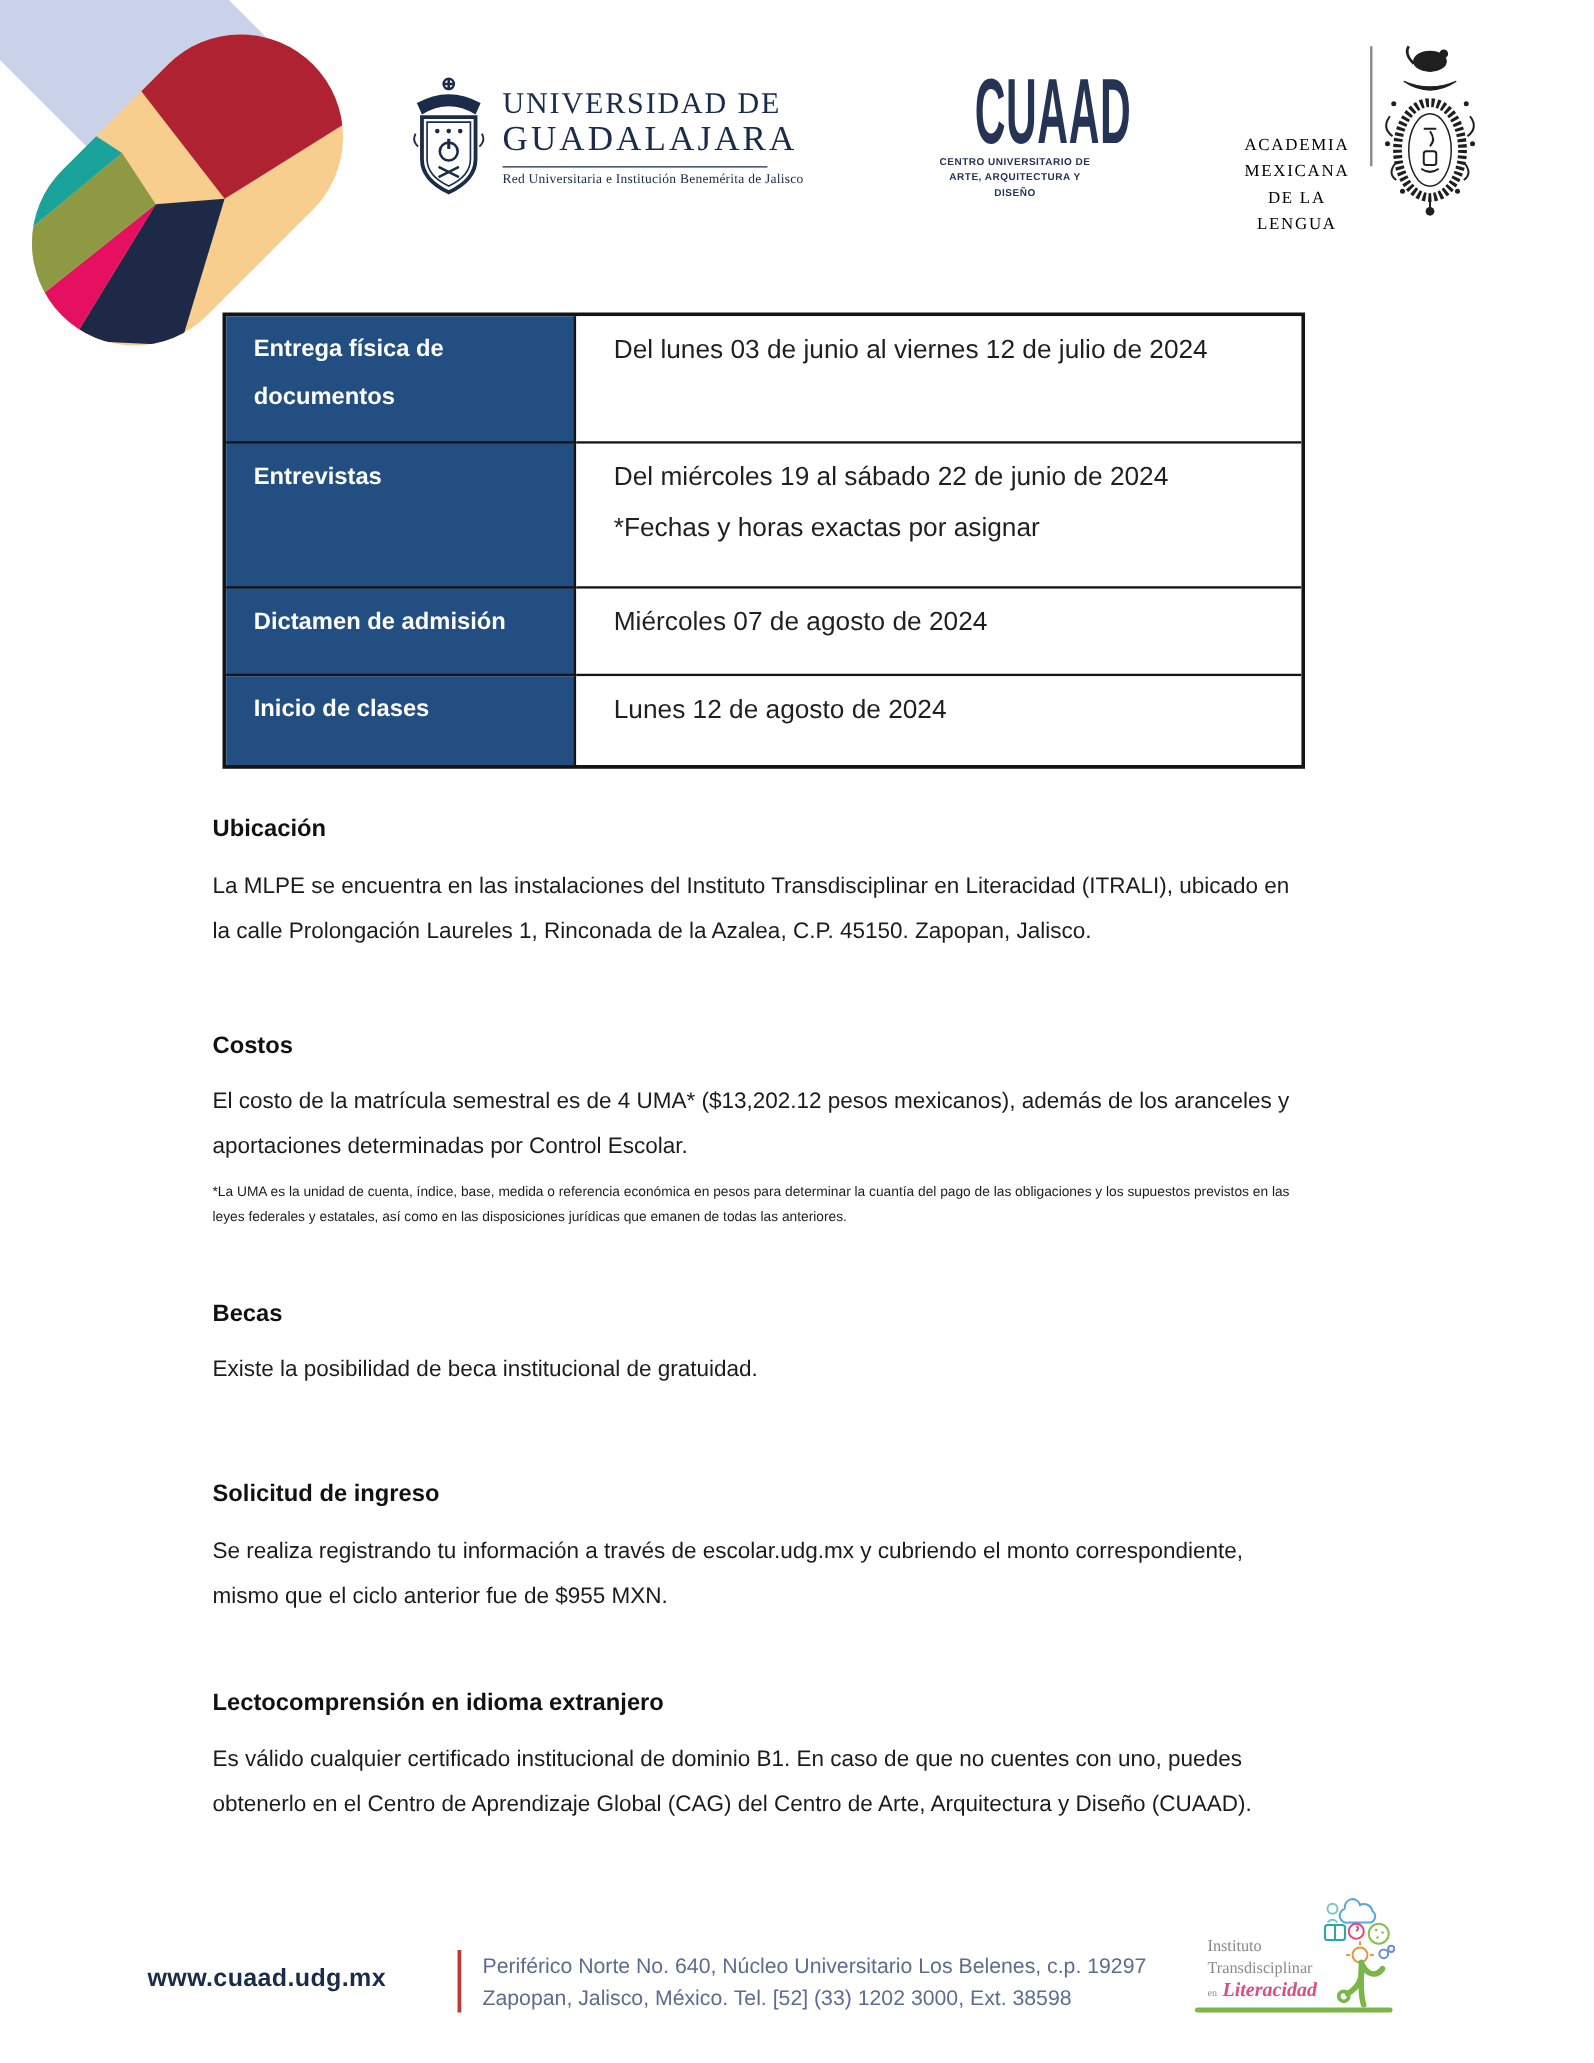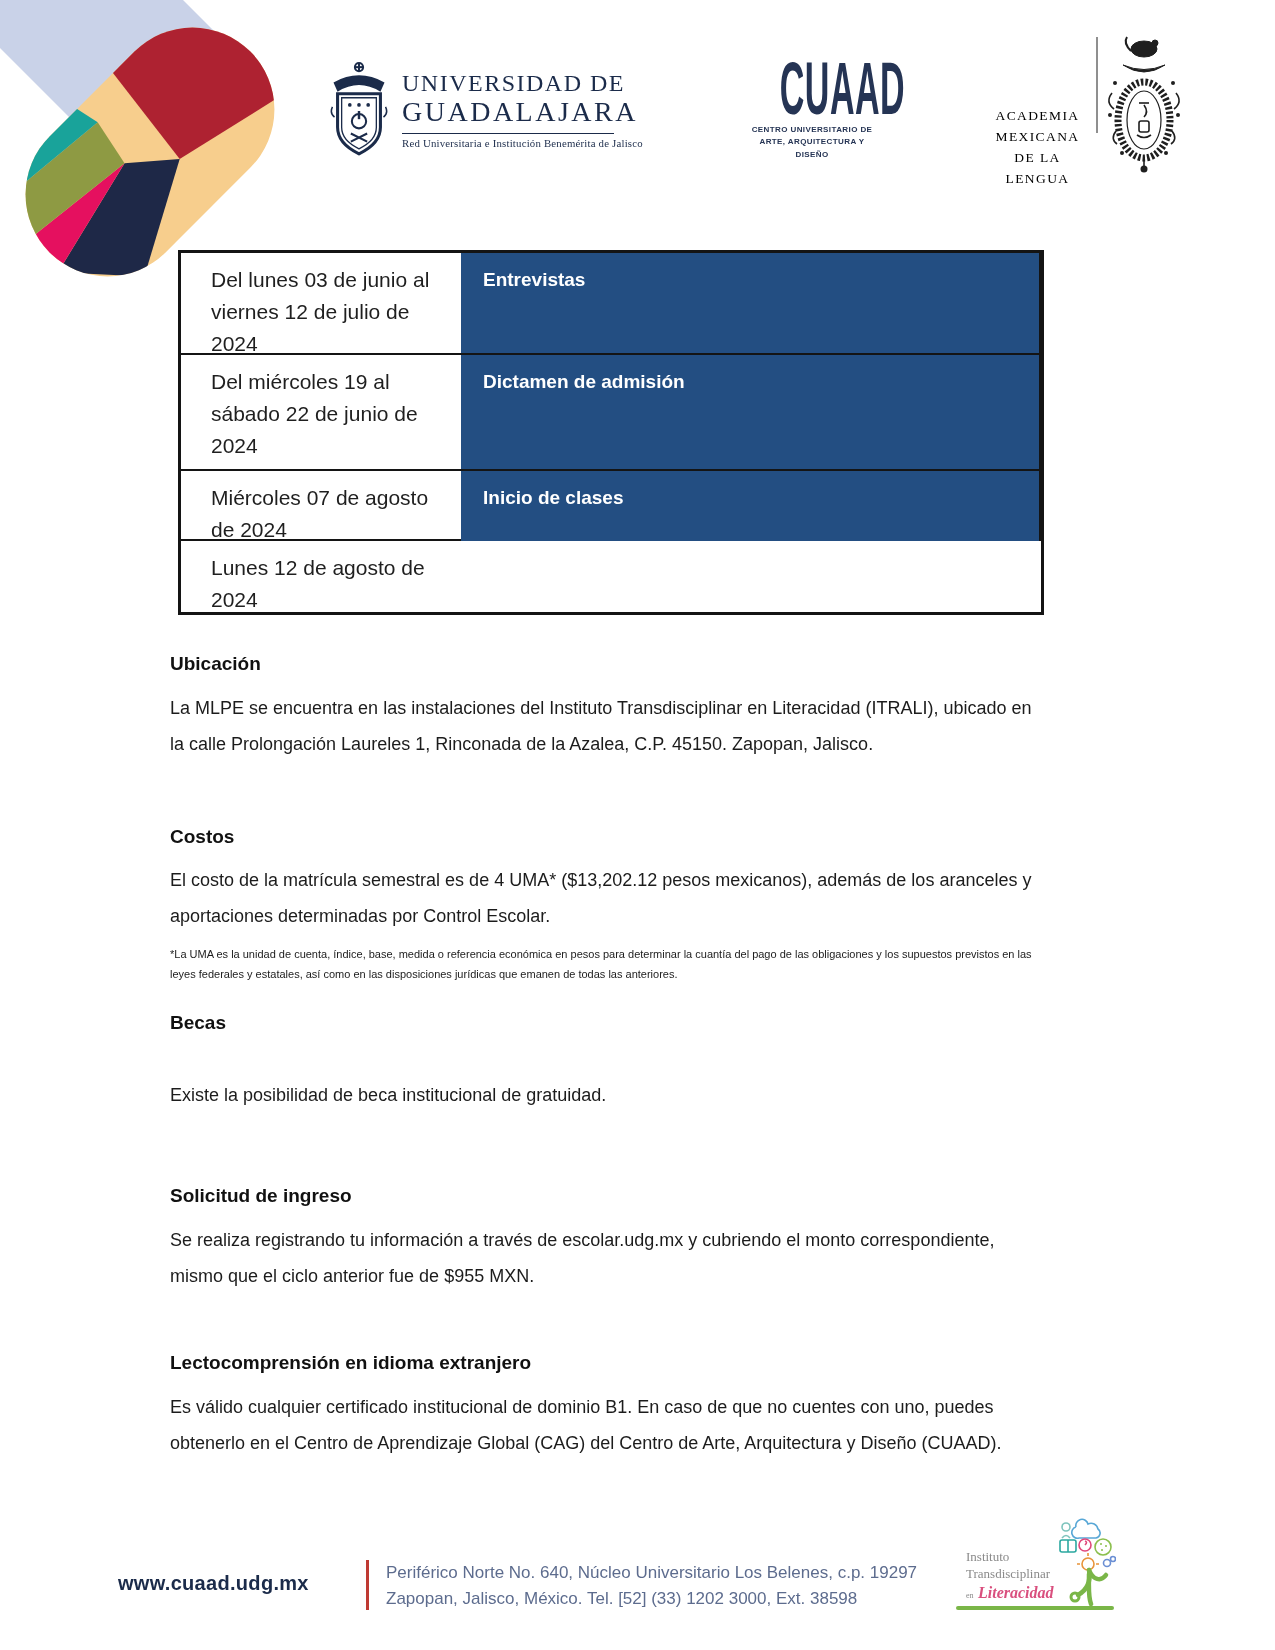--- a/index.html
+++ b/index.html
@@ -155,20 +155,21 @@
       <circle cx="13" cy="48" r="2"></circle>
         <circle cx="71" cy="48" r="2"></circle>
       <circle cx="8" cy="80" r="2"></circle>
         <circle cx="76" cy="80" r="2"></circle>
       <circle cx="20" cy="118" r="2"></circle>
         <circle cx="64" cy="118" r="2"></circle>
     </g>
   </svg>
 
   <div class="tbl">
+    <div class="th">Entrega física de documentos</div>
     <div class="td">
       <p>Del lunes 03 de junio al viernes 12 de julio de 2024</p>
     </div>
     <div class="th">Entrevistas</div>
     <div class="td">
       <p>Del miércoles 19 al sábado 22 de junio de 2024</p>
       <p class="note">*Fechas y horas exactas por asignar</p>
     </div>
     <div class="th">Dictamen de admisión</div>
     <div class="td">
@@ -180,21 +181,21 @@
     </div>
   </div>
 
   <div class="sec-h" style="top:653px">Ubicación</div>
   <p class="sec-p" style="top:690px">La MLPE se encuentra en las instalaciones del Instituto Transdisciplinar en Literacidad (ITRALI), ubicado en la calle Prolongación Laureles 1, Rinconada de la Azalea, C.P. 45150. Zapopan, Jalisco.</p>
 
   <div class="sec-h" style="top:826px">Costos</div>
   <p class="sec-p" style="top:862px">El costo de la matrícula semestral es de 4 UMA* ($13,202.12 pesos mexicanos), además de los aranceles y aportaciones determinadas por Control Escolar.</p>
   <p class="footnote" style="top:944px">*La UMA es la unidad de cuenta, índice, base, medida o referencia económica en pesos para determinar la cuantía del pago de las obligaciones y los supuestos previstos en las leyes federales y estatales, así como en las disposiciones jurídicas que emanen de todas las anteriores.</p>
 
-  <div class="sec-h" style="top:1012px">Becas</div>
+  <div class="sec-h" style="top:1041px">Becas</div>
   <p class="sec-p" style="top:1077px">Existe la posibilidad de beca institucional de gratuidad.</p>
 
   <div class="sec-h" style="top:1185px">Solicitud de ingreso</div>
   <p class="sec-p" style="top:1222px">Se realiza registrando tu información a través de escolar.udg.mx y cubriendo el monto correspondiente, mismo que el ciclo anterior fue de $955 MXN.</p>
 
   <div class="sec-h" style="top:1352px">Lectocomprensión en idioma extranjero</div>
   <p class="sec-p" style="top:1389px">Es válido cualquier certificado institucional de dominio B1. En caso de que no cuentes con uno, puedes obtenerlo en el Centro de Aprendizaje Global (CAG) del Centro de Arte, Arquitectura y Diseño (CUAAD).</p>
 
   <div class="footer-site">www.cuaad.udg.mx</div>
   <div class="footer-divider"></div>

